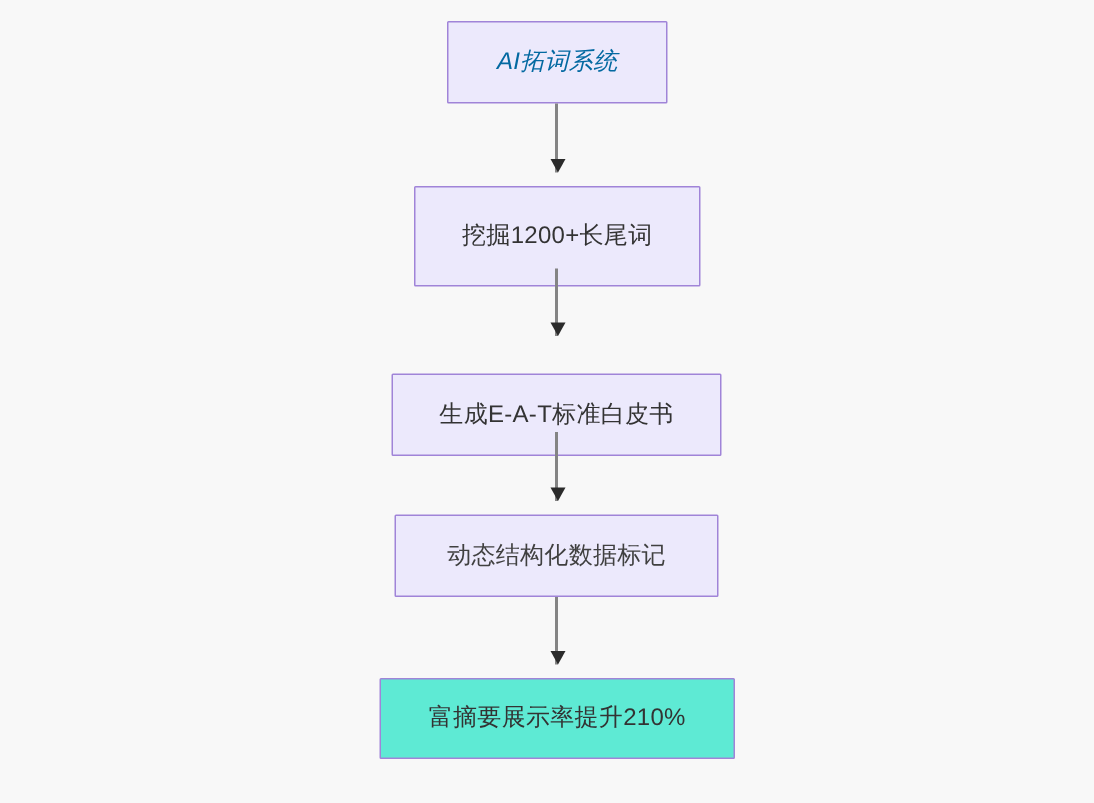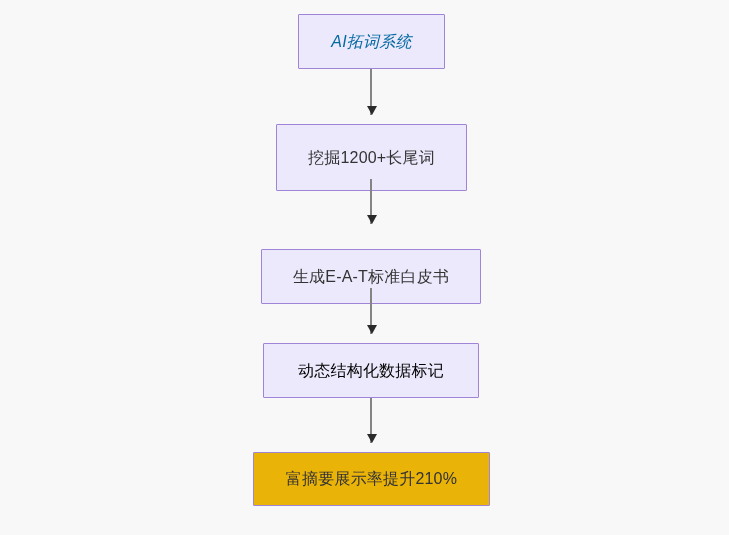--- a/index.html
+++ b/index.html
@@ -72,25 +72,25 @@
   </div>
 
   <div class="flow-node" id="node-1" style="left: 276px; top: 124px; width: 191px; height: 67px; background: rgb(236, 233, 252); border-color: rgb(160, 132, 216); color: rgb(51, 51, 51);">
     <span class="node-label">挖掘1200+长尾词</span>
   </div>
 
   <div class="flow-node" id="node-2" style="left: 261px; top: 233px; width: 220px; height: 55px; background: rgb(236, 233, 252); border-color: rgb(160, 132, 216); color: rgb(51, 51, 51); margin-top: 16px;">
     <span class="node-label">生成E-A-T标准白皮书</span>
   </div>
 
-  <div class="flow-node" id="node-3" style="left: 263px; top: 343px; width: 216px; height: 55px; background: rgb(236, 233, 252); border-color: rgb(160, 132, 216); color: #000000;">
+  <div class="flow-node" id="node-3" style="left: 263px; top: 343px; width: 216px; height: 55px; background: rgb(236, 233, 252); border-color: rgb(160, 132, 216); color: #404040;">
     <span class="node-label">动态结构化数据标记</span>
   </div>
 
-  <div class="flow-node" id="node-4" style="left: 253px; top: 452px; width: 237px; height: 54px; background: #eab308; border-color: rgb(160, 132, 216); color: rgb(51, 51, 51);">
+  <div class="flow-node" id="node-4" style="left: 253px; top: 452px; width: 237px; height: 54px; background: #5eead4; border-color: rgb(160, 132, 216); color: rgb(51, 51, 51);">
     <span class="node-label">富摘要展示率提升210%</span>
   </div>
 
   <div class="flow-edge" id="edge-0" style="left: 371px; top: 69px;">
     <div class="edge-line" style="height: 46px; left: -1px; background: rgb(132, 132, 132);"></div>
     <div class="edge-arrow" style="top: 37px; border-top-color: rgb(43, 43, 43);"></div>
   </div>
 
   <div class="flow-edge" id="edge-1" style="left: 371px; top: 179px;">
     <div class="edge-line" style="height: 45px; left: -1px; background: rgb(132, 132, 132);"></div>

